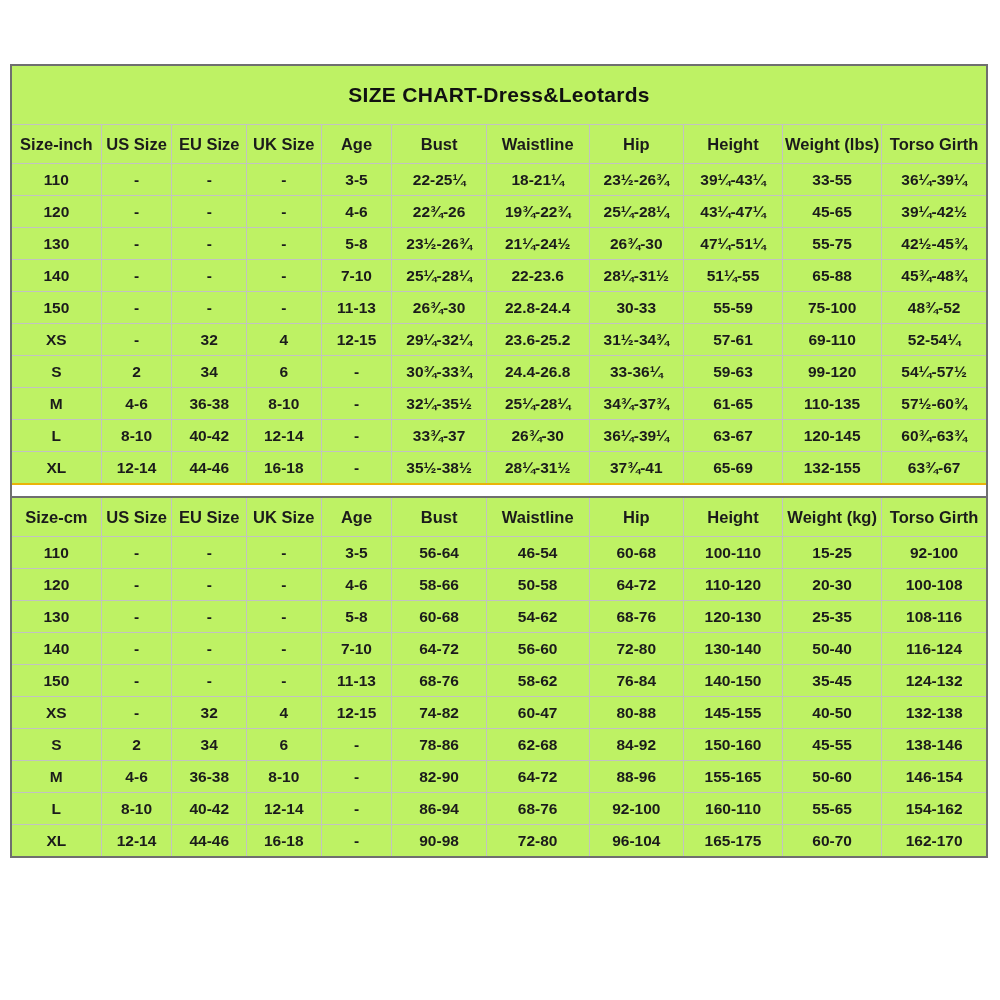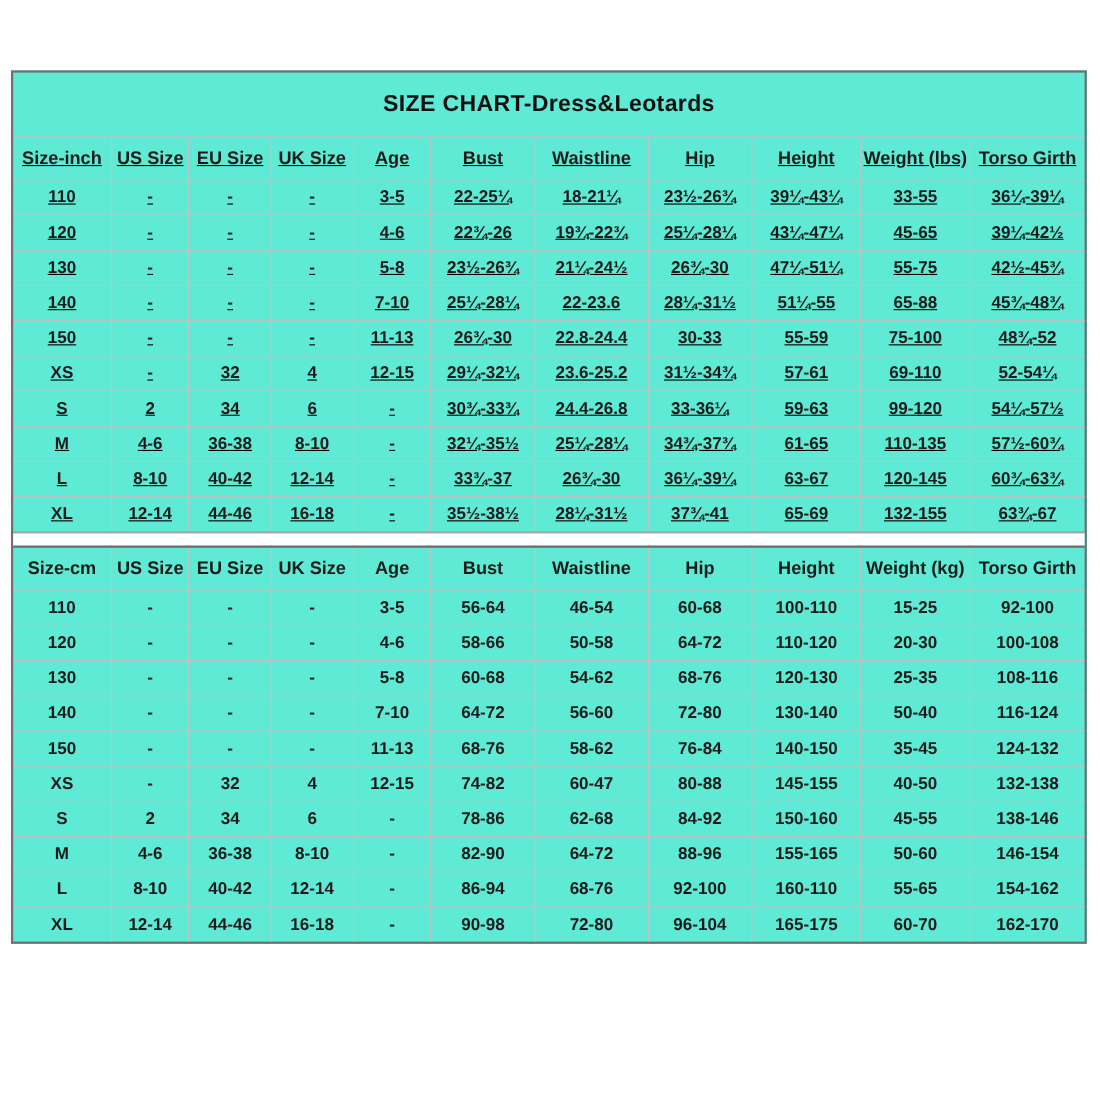--- a/index.html
+++ b/index.html
@@ -9,21 +9,21 @@
     width: 1000px;
     height: 1000px;
     font-family: "Liberation Sans", sans-serif;
     -webkit-font-smoothing: antialiased;
   }
   .sheet {
     position: absolute;
     left: 10px;
     top: 64px;
     width: 978px;
-    background: #5eead4;
+    background: #bef264;
     border: 2px solid #6f6f6f;
     box-sizing: border-box;
   }
   .title {
     height: 58px;
     line-height: 58px;
     text-align: center;
     font-size: 21px;
     font-weight: 800;
     color: #111;
@@ -63,21 +63,21 @@
   .size-table th:nth-child(2), .size-table td:nth-child(2) { width: 7.2%; text-align: center; }
   .size-table th:nth-child(3), .size-table td:nth-child(3) { width: 7.6%; }
   .size-table th:nth-child(4), .size-table td:nth-child(4) { width: 7.6%; }
   .size-table th:nth-child(5), .size-table td:nth-child(5) { width: 7.2%; }
   .size-table th:nth-child(6), .size-table td:nth-child(6) { width: 9.7%; }
   .size-table th:nth-child(7), .size-table td:nth-child(7) { width: 10.6%; }
   .size-table th:nth-child(8), .size-table td:nth-child(8) { width: 9.7%; }
   .size-table th:nth-child(9), .size-table td:nth-child(9) { width: 10.2%; }
   .size-table th:nth-child(10), .size-table td:nth-child(10){ width: 10.2%; }
   .size-table th:nth-child(11), .size-table td:nth-child(11){ width: 10.8%; }
-  #table-inch { border-bottom: 2px solid #a3a3a3; text-decoration: underline; }
+  #table-inch { border-bottom: 2px solid #eab308; }
   #table-cm   { border-top: 2px solid #6f6f6f; }
   .table-gap { height: 11px; background: #ffffff; }
   .footer-note {
     border-top: 2px solid #6f6f6f;
     padding: 8px 24px 10px 24px;
     text-align: center;
     font-size: 16.5px;
     font-weight: 700;
     color: #151515;
     line-height: 22px;

